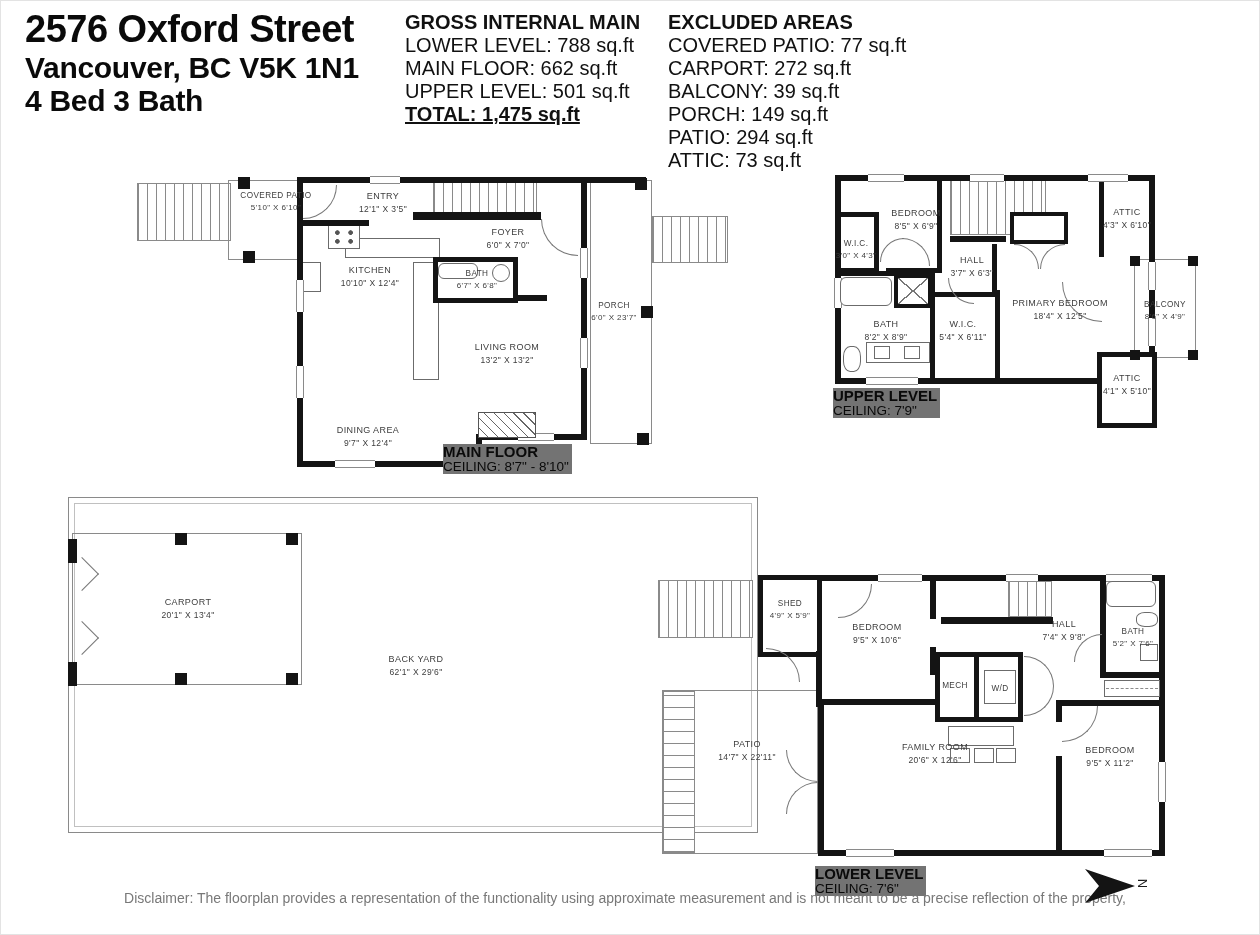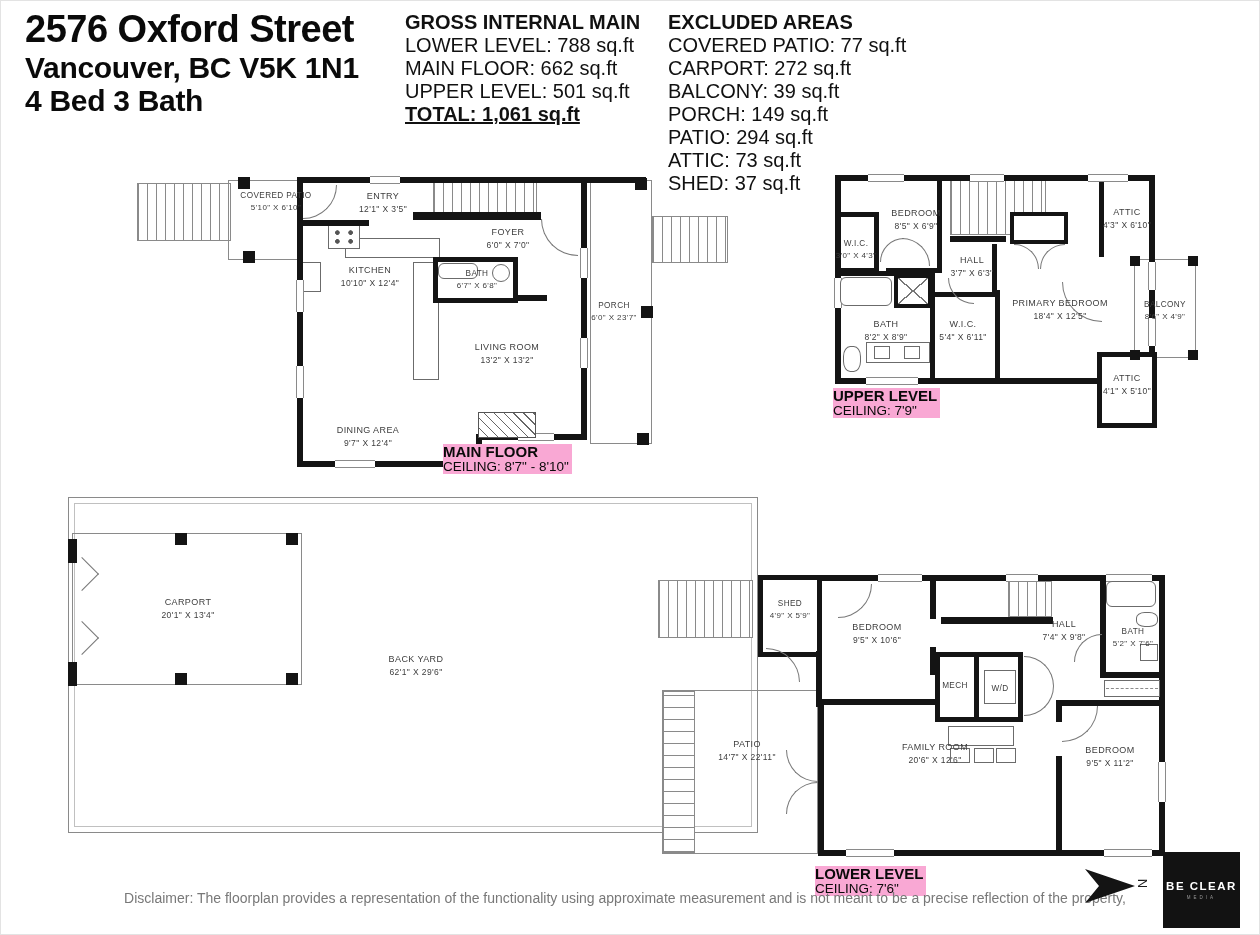--- a/index.html
+++ b/index.html
@@ -33,21 +33,21 @@
   .a-tl{border-top:1.5px solid #777;border-left:1.5px solid #777;border-top-left-radius:100%;}
   .a-tr{border-top:1.5px solid #777;border-right:1.5px solid #777;border-top-right-radius:100%;}
   .a-bl{border-bottom:1.5px solid #777;border-left:1.5px solid #777;border-bottom-left-radius:100%;}
   .a-br{border-bottom:1.5px solid #777;border-right:1.5px solid #777;border-bottom-right-radius:100%;}
   .chev{width:24px;height:24px;border-top:1.5px solid #777;border-right:1.5px solid #777;transform:rotate(45deg);}
   .dash{border-top:1px dashed #8a8a8a;}
   .rl{text-align:center;color:#3d3d3d;font-size:9px;line-height:1.45;letter-spacing:0.4px;white-space:nowrap;}
   .rl .d{font-size:8.5px;}
   .rl.sm{font-size:8.2px;}
   .rl.sm .d{font-size:8px;}
-  .fl{color:#0a0a0a;white-space:nowrap;background:#f9a8d4;padding:0 3px 0 0;}
+  .fl{color:#0a0a0a;white-space:nowrap;background:#737373;padding:0 3px 0 0;}
   .fl .n{font-weight:700;font-size:15px;line-height:15px;}
   .fl .c{font-size:13.5px;line-height:15px;}
   
   .disc{position:absolute;left:95px;top:889px;width:1060px;text-align:center;color:#787878;font-size:14px;line-height:1.35;}
   .compass-arrow{position:absolute;left:1085px;top:869px;width:50px;height:34px;background:#141414;
     clip-path:polygon(0% 0%,100% 50%,0% 100%,28% 50%);}
   .compass-n{position:absolute;left:1138px;top:876px;font-size:13px;color:#1a1a1a;transform:rotate(90deg);}
   .logo{position:absolute;left:1163px;top:852px;width:77px;height:76px;background:#121212;
         display:flex;flex-direction:column;align-items:center;justify-content:center;}
   .logo .l1{color:#fff;font-size:11.5px;font-weight:700;letter-spacing:1.5px;}
@@ -62,32 +62,31 @@
     <div class="l1">2576 Oxford Street</div>
     <div class="l2">Vancouver, BC V5K 1N1</div>
     <div class="l3">4 Bed 3 Bath</div>
   </div>
 
   <div class="areas" style="left:405px;">
     <div class="hd">GROSS INTERNAL MAIN</div>
     <div>LOWER LEVEL: 788 sq.ft</div>
     <div>MAIN FLOOR: 662 sq.ft</div>
     <div>UPPER LEVEL: 501 sq.ft</div>
-    <div class="tot">TOTAL: 1,061 sq.ft</div>
+    <div class="tot">TOTAL: 1,475 sq.ft</div>
   </div>
 
   <div class="areas" style="left:668px;">
     <div class="hd">EXCLUDED AREAS</div>
     <div>COVERED PATIO: 77 sq.ft</div>
     <div>CARPORT: 272 sq.ft</div>
     <div>BALCONY: 39 sq.ft</div>
     <div>PORCH: 149 sq.ft</div>
     <div>PATIO: 294 sq.ft</div>
     <div>ATTIC: 73 sq.ft</div>
-    <div>SHED: 37 sq.ft</div>
   </div>
 
   <div>
     <div class="st-x" style="left:137px;top:183px;width:94px;height:58px;"></div>
     <div class="outline" style="left:228px;top:180px;width:70px;height:80px;"></div>
     <div class="outline" style="left:590px;top:180px;width:62px;height:264px;"></div>
     <div class="st-x" style="left:652px;top:216px;width:76px;height:47px;"></div>
     <div class="st-x" style="left:433px;top:181px;width:104px;height:35px;"></div>
     <div class="fx" style="left:345px;top:238px;width:95px;height:20px;"></div>
     <div class="fx" style="left:413px;top:262px;width:26px;height:118px;"></div>
@@ -367,18 +366,14 @@
       <div class="n">LOWER LEVEL</div>
       <div class="c">CEILING: 7'6"</div>
       </div>
   </div>
 
   <div class="disc">
     <div>Disclaimer: The floorplan provides a representation of the functionality using approximate measurement and is not meant to be a precise reflection of the property,</div>
   </div>
   <div class="compass-arrow"></div>
   <div class="compass-n">N</div>
-  <div class="logo">
-    <div class="l1">BE CLEAR</div>
-    <div class="l2">MEDIA</div>
-  </div>
 
 </div>
 
 </body></html>

